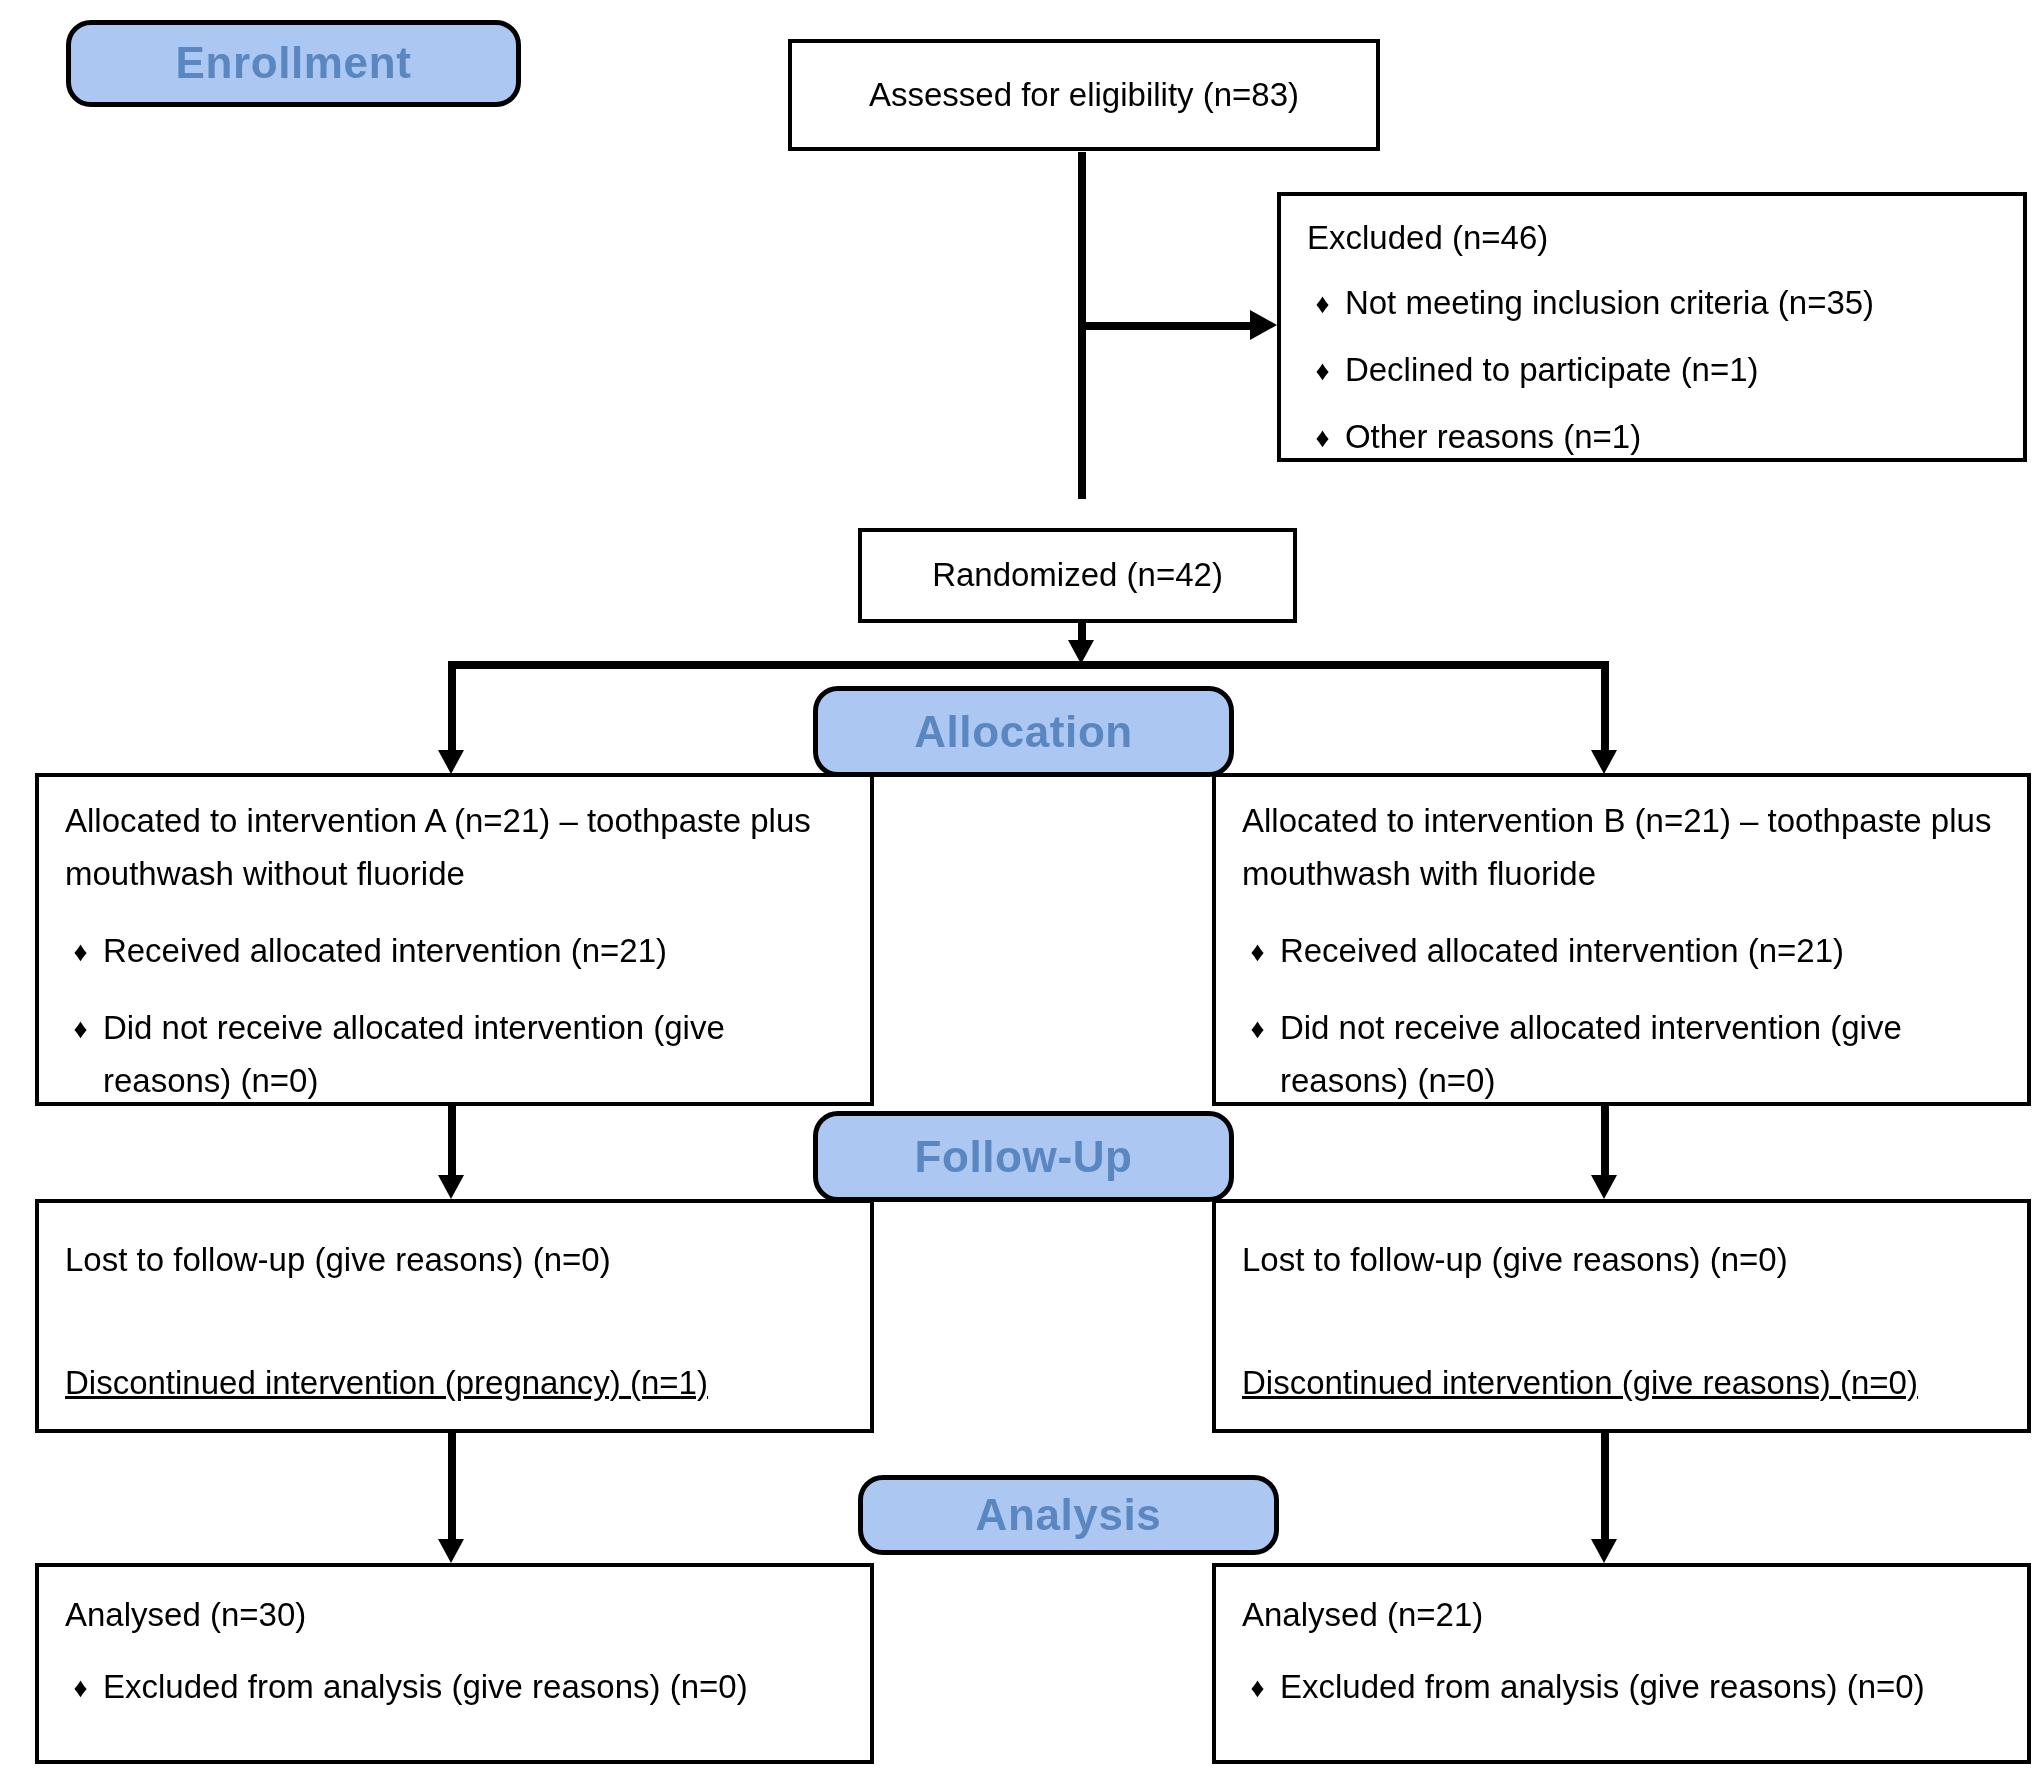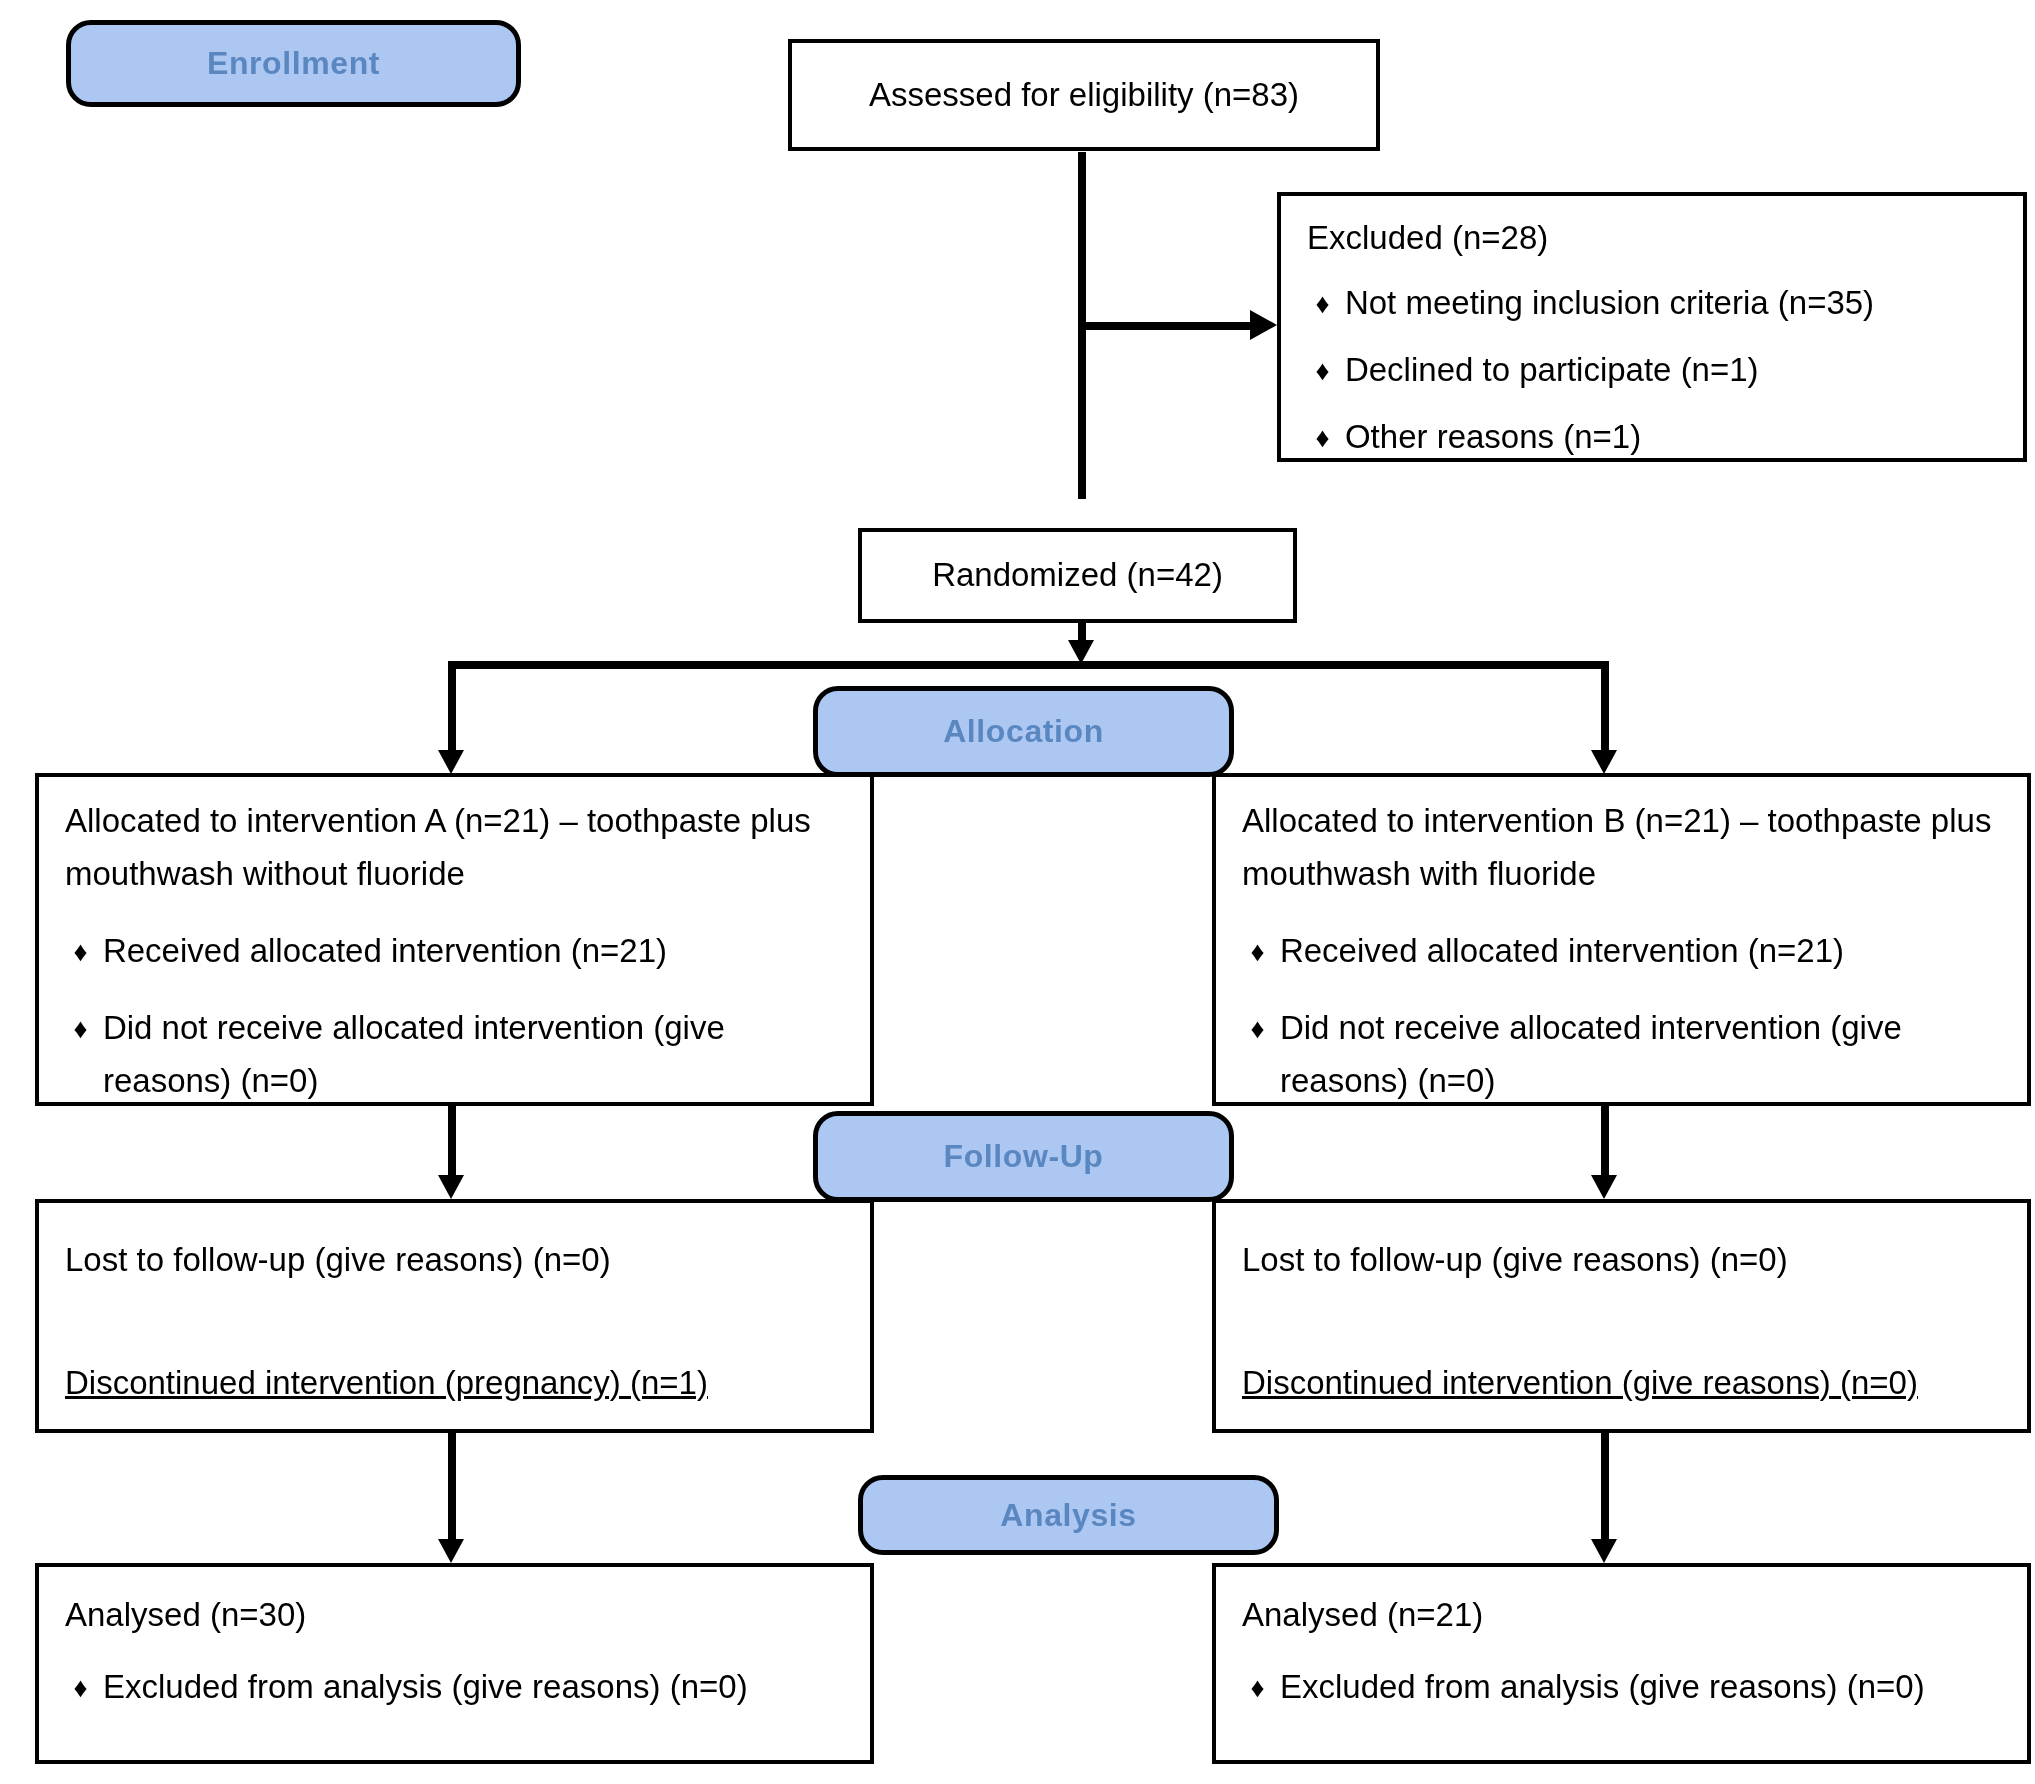--- a/index.html
+++ b/index.html
@@ -54,21 +54,21 @@
   .para + .para{margin-top:70px;text-decoration:underline;}
   .mt-sm{margin-top:20px;}
   
   .label-box{
     position:absolute;
     background:var(--label-fill);
     border:5.4px solid #000;
     border-radius:25px;
     box-sizing:border-box;
     display:flex;align-items:center;justify-content:center;
-    font-size:32px;font-weight:bold;
+    font-size:44px;font-weight:bold;
     color:var(--label-text);
     letter-spacing:0.6px;
     z-index:5;
   }
 </style>
 </head>
 <body>
 
 <div class="stage">
 
@@ -99,21 +99,21 @@
 
   <div class="line v" style="left:1601px;top:1431px;height:109px"></div>
   <div class="arrow-down" style="left:1591px;top:1539px"></div>
 
   <div class="box center" style="left:788px;top:39px;width:592px;height:112px">
     <span>Assessed for eligibility (n=83)</span>
   </div>
 
   <div class="box" style="left:1277px;top:192px;width:750px;height:270px">
     <div class="inner" style="padding-top:15.5px">
-      <div class="title-line">Excluded (n=28)</div>
+      <div class="title-line">Excluded (n=46)</div>
       <div class="bullet-row" style="margin-top:13px">
         <span class="diamond">♦</span>
         <span>Not meeting inclusion criteria (n=35)</span>
       </div>
       <div class="bullet-row" style="margin-top:13px">
         <span class="diamond">♦</span>
         <span>Declined to participate (n=1)</span>
       </div>
       <div class="bullet-row" style="margin-top:13px">
         <span class="diamond">♦</span>

